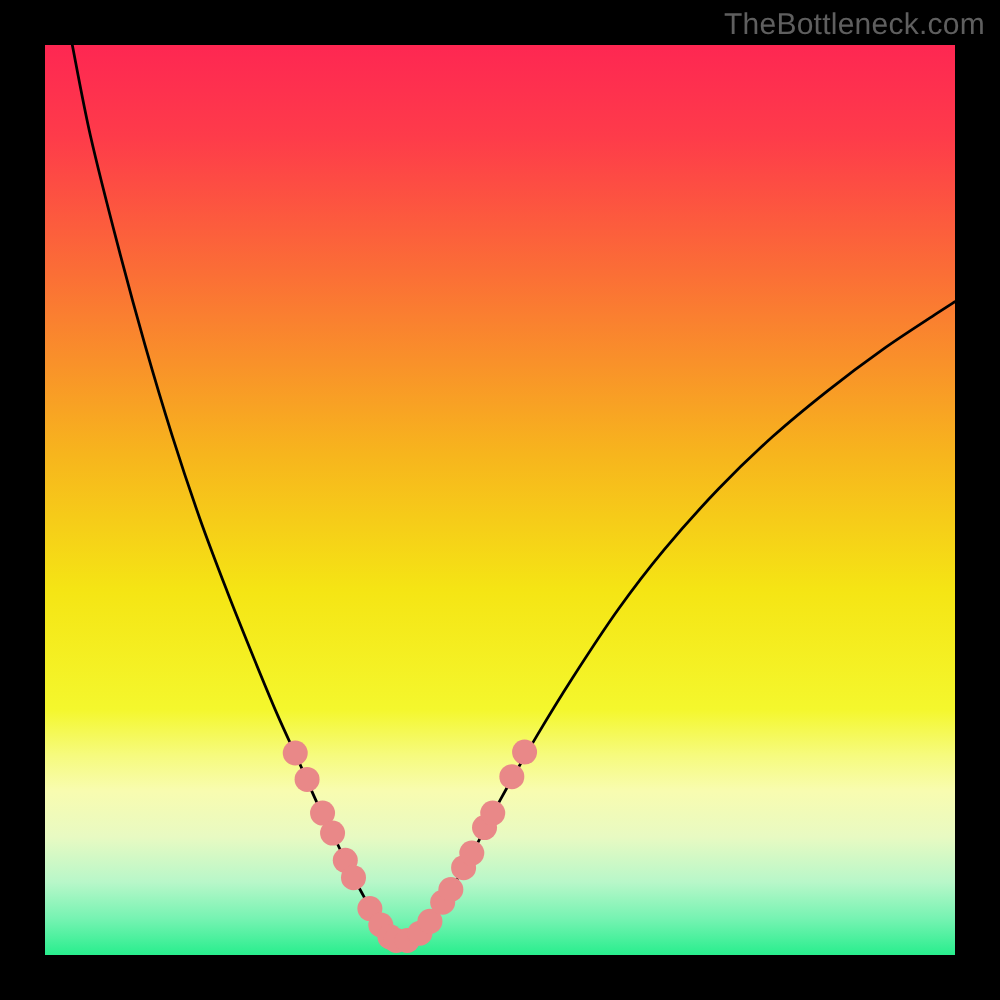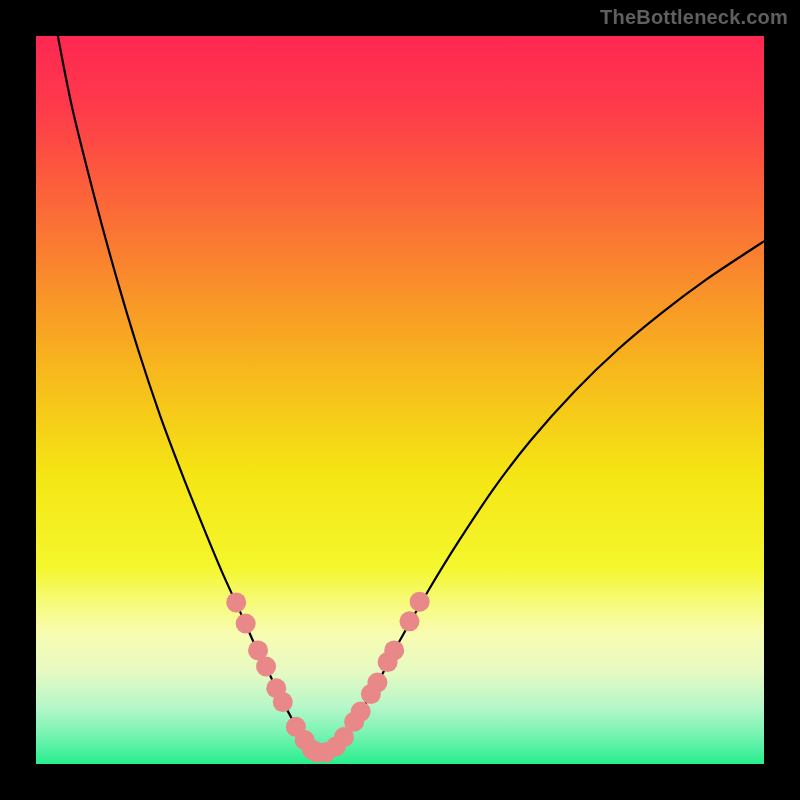--- a/index.html
+++ b/index.html
@@ -29,22 +29,22 @@
   }
   .gradient {
     position: absolute;
     inset: 0;
   }
   .watermark {
     position: absolute;
     top: 6px;
     right: 12px;
     color: #5f5f5f;
-    font-size: 20px;
-    font-weight: 700;
+    font-size: 24px;
+    font-weight: 400;
     letter-spacing: 0.2px;
   }
   svg.curve {
     position: absolute;
     inset: 0;
   }
 </style>
 </head>
 <body>
 

